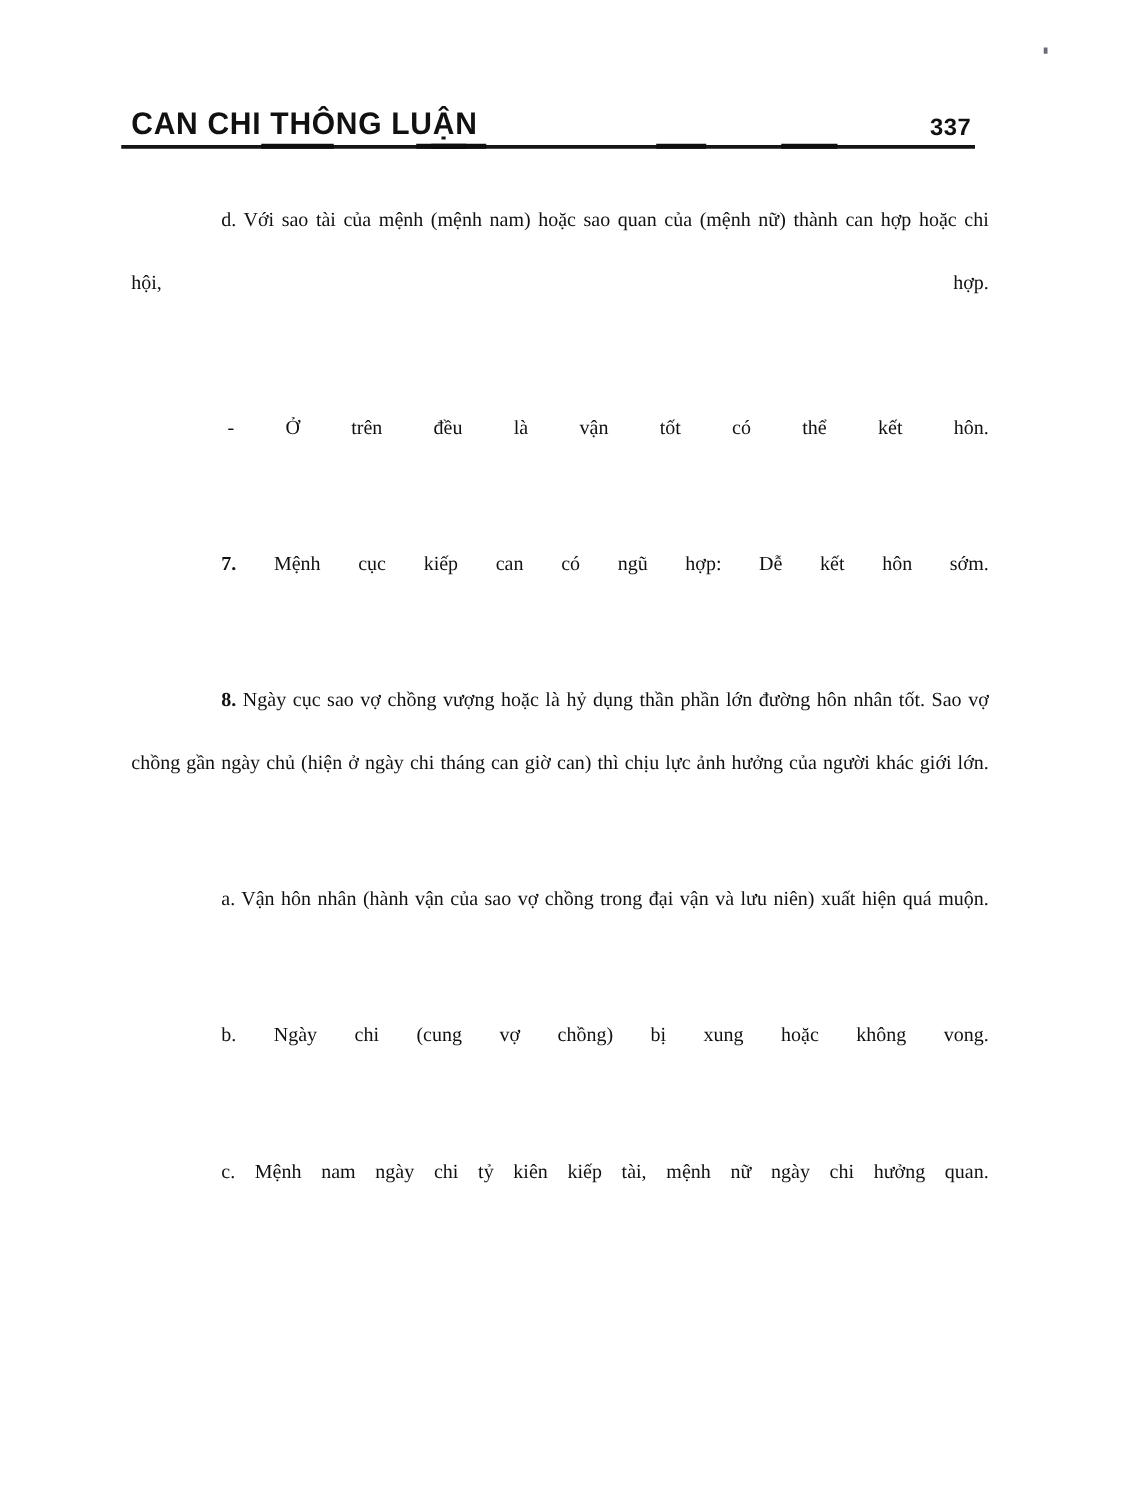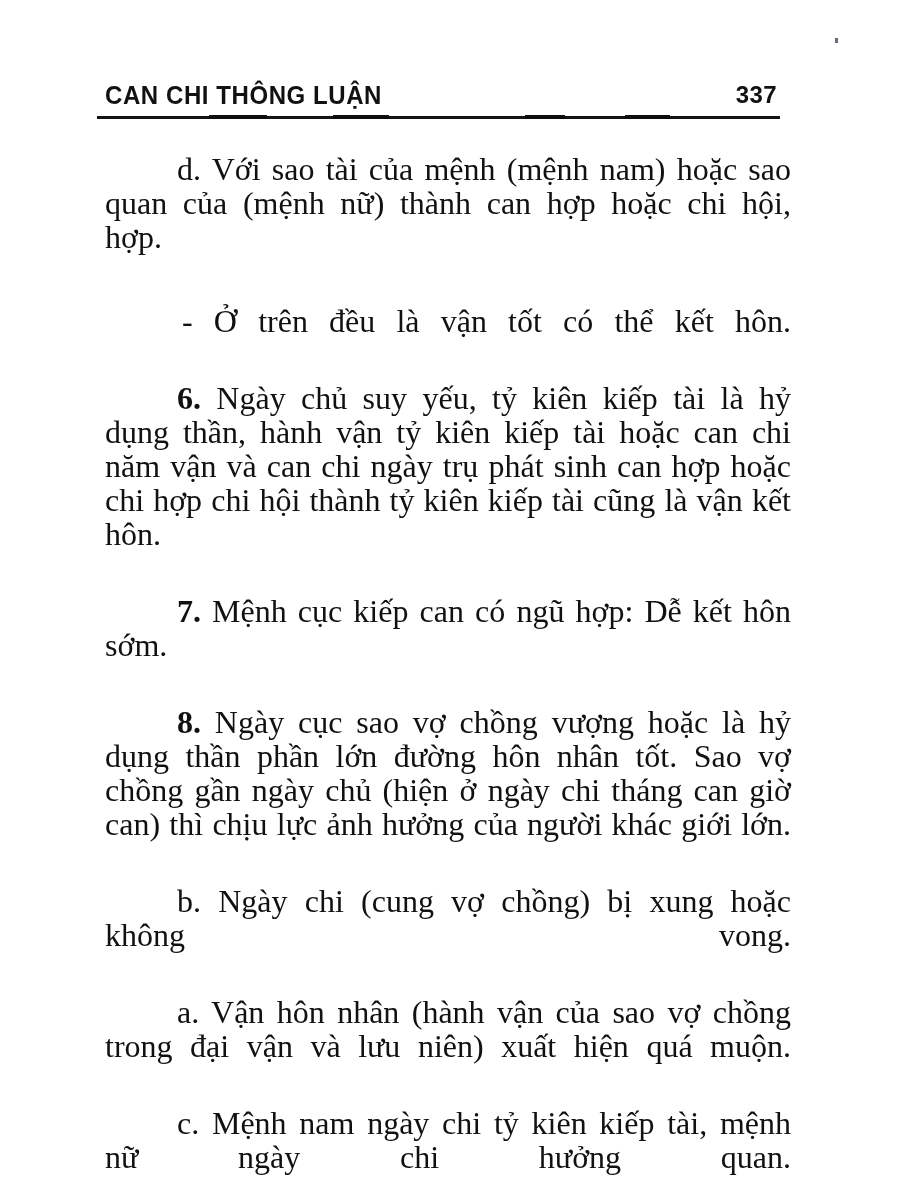--- a/index.html
+++ b/index.html
@@ -22,39 +22,39 @@
   }
 
   
   .header {
     position: absolute;
     left: 105px;
     top: 78px;
     width: 672px;
     height: 34px;
     display: flex;
-    align-items: center;
+    align-items: flex-end;
     justify-content: space-between;
   }
 
   .header-title {
     font-family: "Liberation Sans", "DejaVu Sans", sans-serif;
     font-weight: 700;
     font-size: 25px;
     letter-spacing: 0.6px;
     line-height: 1;
     transform: scaleX(0.96);
     transform-origin: left bottom;
     white-space: nowrap;
   }
 
   .header-page-number {
     font-family: "Liberation Sans", "DejaVu Sans", sans-serif;
     font-weight: 700;
-    font-size: 24px;
+    font-size: 19px;
     letter-spacing: 0.4px;
     line-height: 1;
     white-space: nowrap;
   }
 
   .header-rule {
     position: absolute;
     left: 97px;
     top: 116px;
     width: 683px;
@@ -86,22 +86,22 @@
   
   .body-text {
     position: absolute;
     left: 105px;
     top: 152px;
     width: 686px;
   }
 
   .para {
     margin: 0 0 9px 0;
-    font-size: 32px;
-    line-height: 34px;
+    font-size: 16px;
+    line-height: 50px;
     text-align: justify;
     text-justify: inter-word;
     text-indent: 72px;
     word-spacing: 0.5px;
   }
 
   .para:last-child { margin-bottom: 0; }
 
   
   .para::after {
@@ -138,21 +138,20 @@
   </div>
 
   <div class="header-rule"></div>
   <div class="rule-blot b1"></div>
   <div class="rule-blot b2"></div>
   <div class="rule-blot b3"></div>
 
   <div class="body-text" id="body-text">
       <p class="para"><span>d. Với sao tài của mệnh (mệnh nam) hoặc sao quan của (mệnh nữ) thành can hợp hoặc chi hội, hợp.</span></p>
       <p class="para dash"><span>- Ở trên đều là vận tốt có thể kết hôn.</span></p>
-      <p class="para"><span class="marker-bold">6.</span><span> Ngày chủ suy yếu, tỷ kiên kiếp tài là hỷ dụng thần, hành vận tỷ kiên kiếp tài hoặc can chi năm vận và can chi ngày trụ phát sinh can hợp hoặc chi hợp chi hội thành tỷ kiên kiếp tài cũng là vận kết hôn.</span></p>
       <p class="para"><span class="marker-bold">7.</span><span> Mệnh cục kiếp can có ngũ hợp: Dễ kết hôn sớm.</span></p>
       <p class="para"><span class="marker-bold">8.</span><span> Ngày cục sao vợ chồng vượng hoặc là hỷ dụng thần phần lớn đường hôn nhân tốt. Sao vợ chồng gần ngày chủ (hiện ở ngày chi tháng can giờ can) thì chịu lực ảnh hưởng của người khác giới lớn.</span></p>
+      <p class="para"><span>a. Vận hôn nhân (hành vận của sao vợ chồng trong đại vận và lưu niên) xuất hiện quá muộn.</span></p>
       <p class="para"><span>b. Ngày chi (cung vợ chồng) bị xung hoặc không vong.</span></p>
-      <p class="para"><span>a. Vận hôn nhân (hành vận của sao vợ chồng trong đại vận và lưu niên) xuất hiện quá muộn.</span></p>
       <p class="para"><span>c. Mệnh nam ngày chi tỷ kiên kiếp tài, mệnh nữ ngày chi hưởng quan.</span></p>
     </div>
 
 </div>
 
 </body></html>

